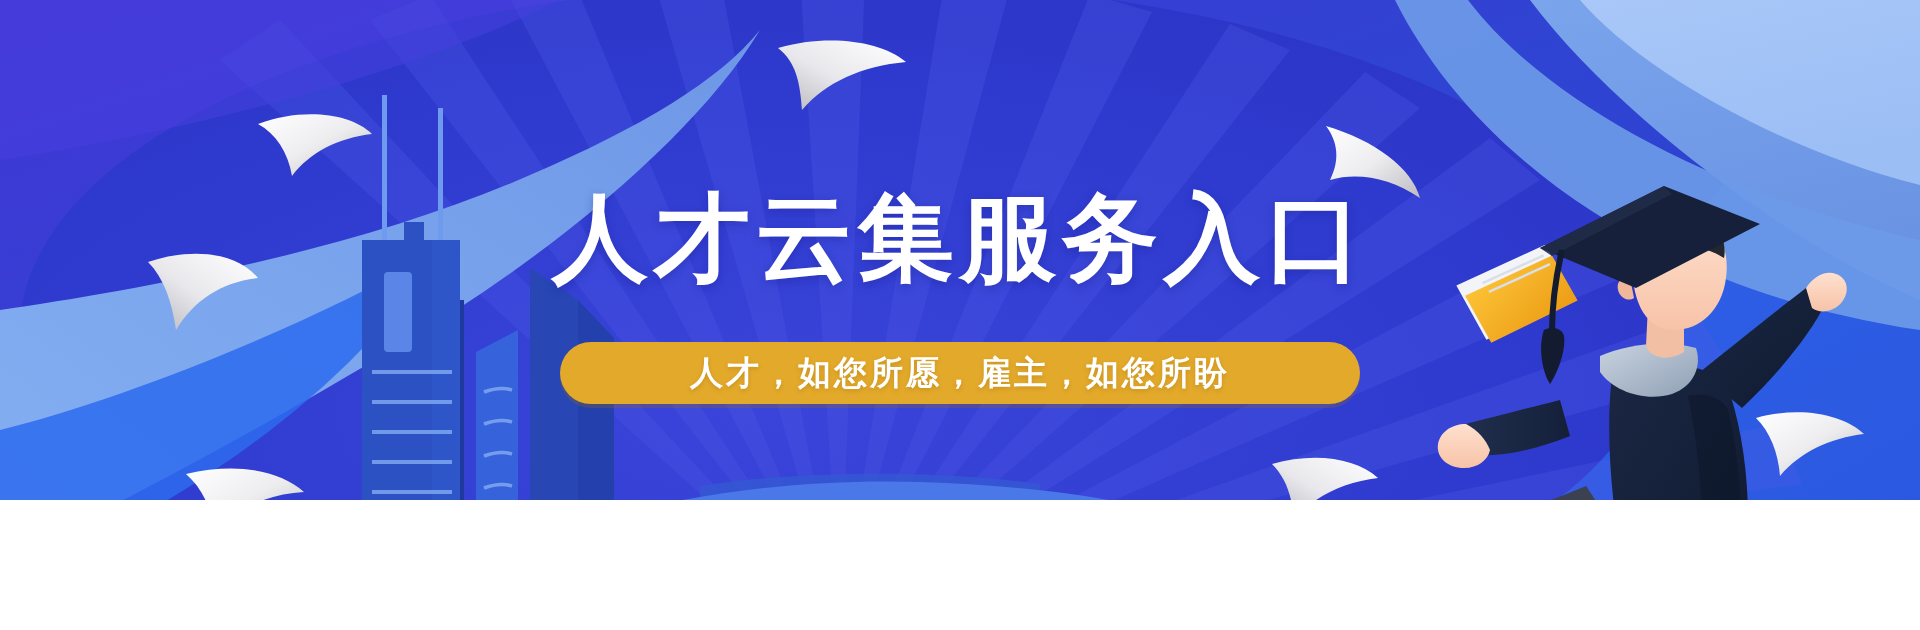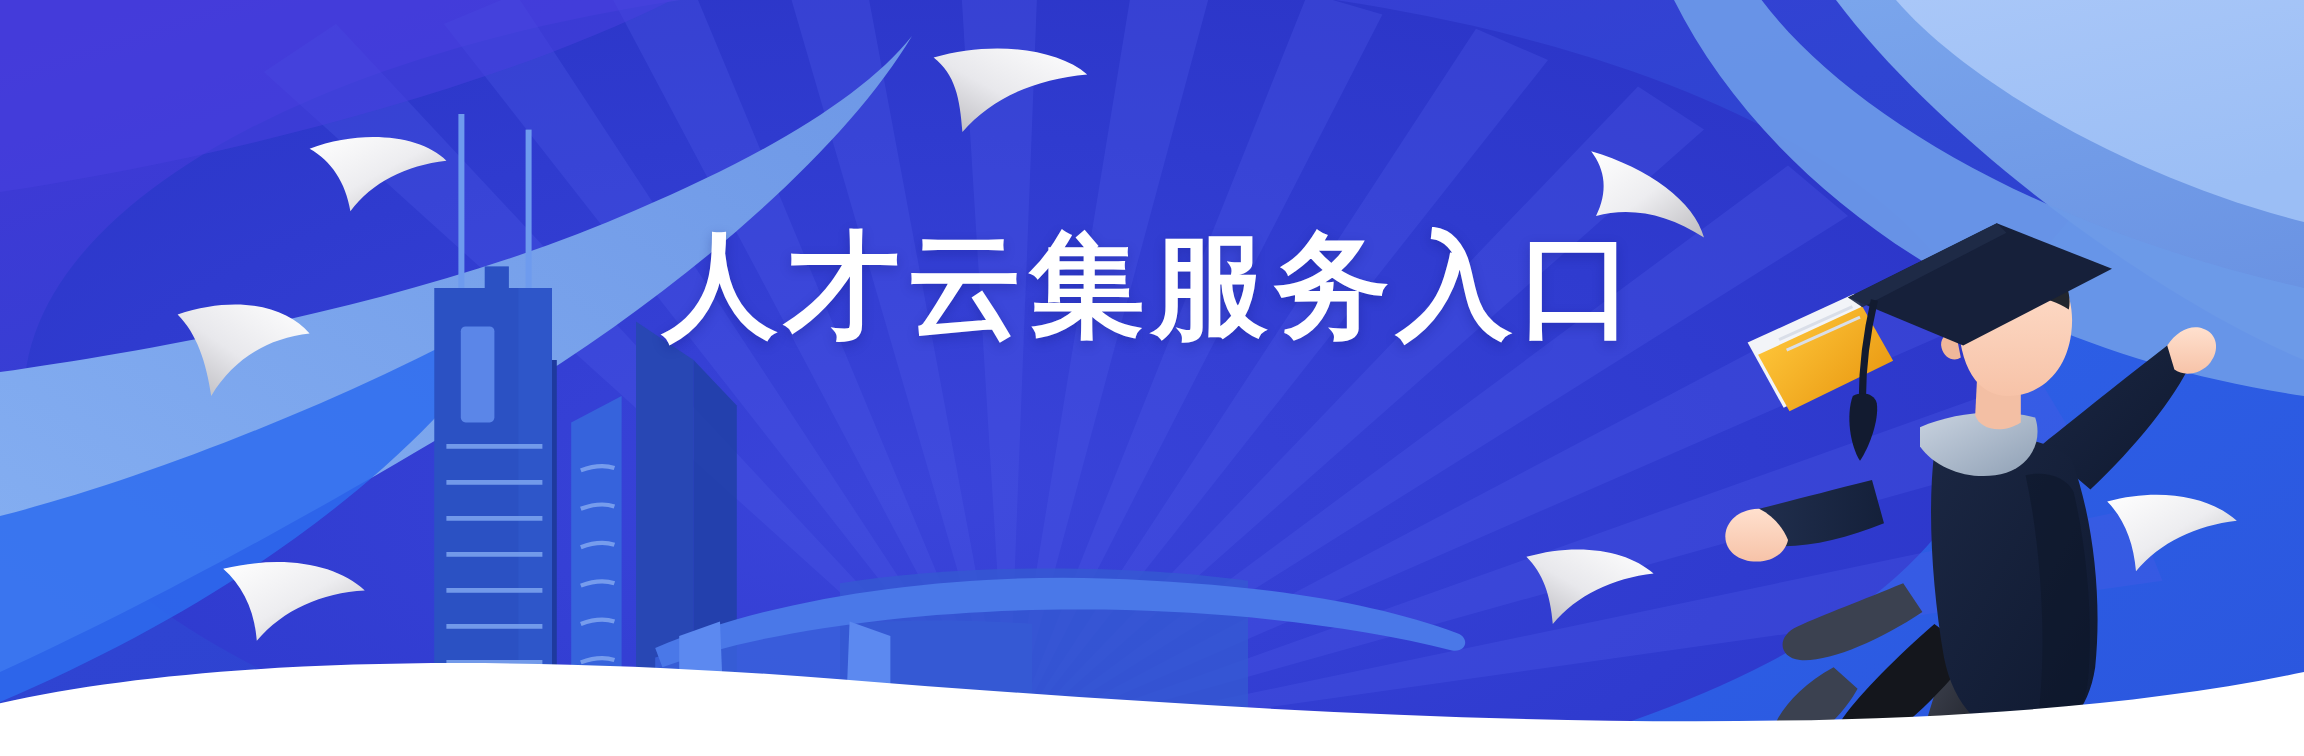--- a/index.html
+++ b/index.html
@@ -1,20 +1,20 @@
 <!DOCTYPE html>
 <html><head>
 <meta charset="utf-8">
 <style>
   html,body{margin:0;padding:0;background:#fff;}
   body{font-family:"DejaVu Sans","Liberation Sans",sans-serif;}
 
   #banner{
     position:relative;
-    width:1920px;height:630px;
+    width:1920px;height:500px;
     overflow:hidden;
     background:#737373;
   }
 
   
   .layer{position:absolute;inset:0;}
   svg.layer{display:block;width:1920px;height:630px;}
 
   
   #title-block{
@@ -286,15 +286,18 @@
 
     <path d="M0,630 L1920,630 L1920,560 C1600,628 1100,598 700,566
              C420,544 170,548 0,586 Z" fill="#FFFFFF"></path>
     <path d="M0,630 L1920,630 L1920,596 C1560,640 1040,612 640,588
              C380,572 150,578 0,608 Z" fill="#FFFFFF"></path>
   </svg>
 
   <div id="title-block">
     <div id="main-title">人才云集服务入口</div>
 
+    <div id="tagline-badge">
+      <span id="tagline-text">人才，如您所愿，雇主，如您所盼</span>
+    </div>
   </div>
 
 </div>
 
 </body></html>

